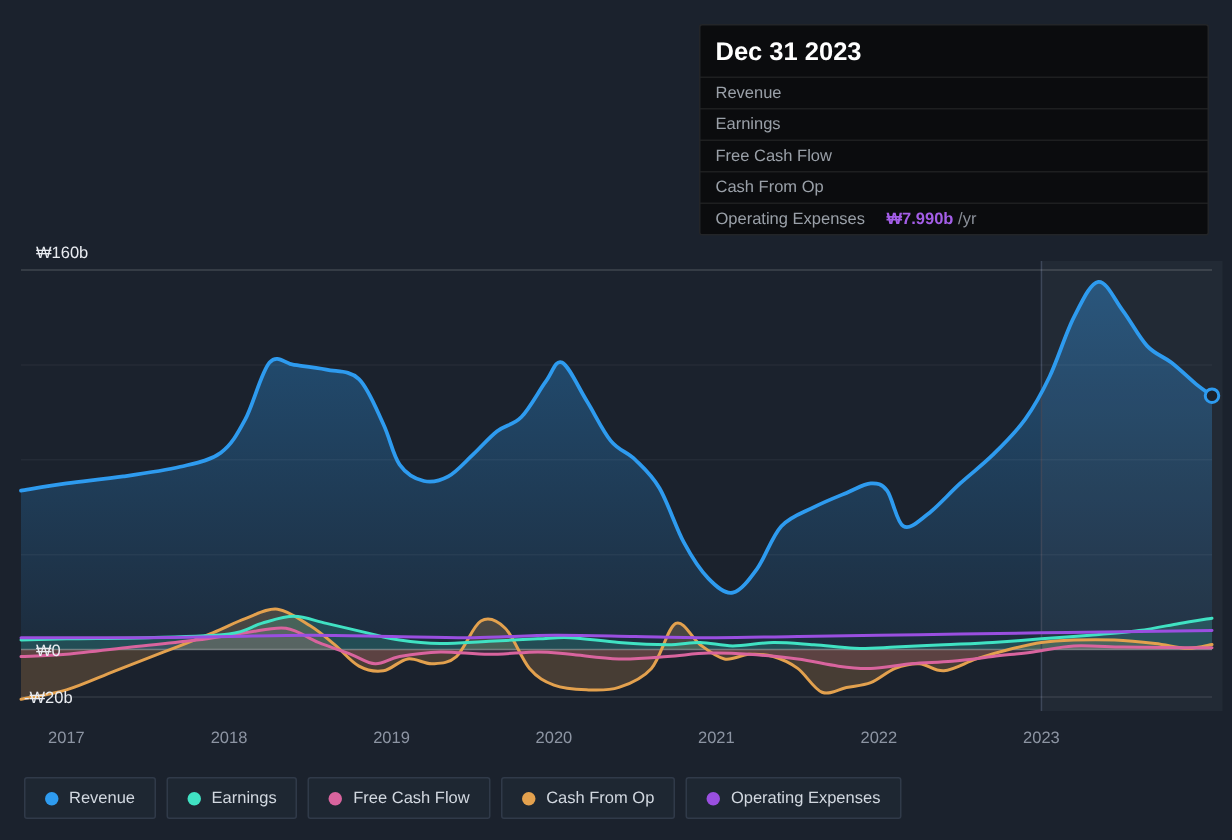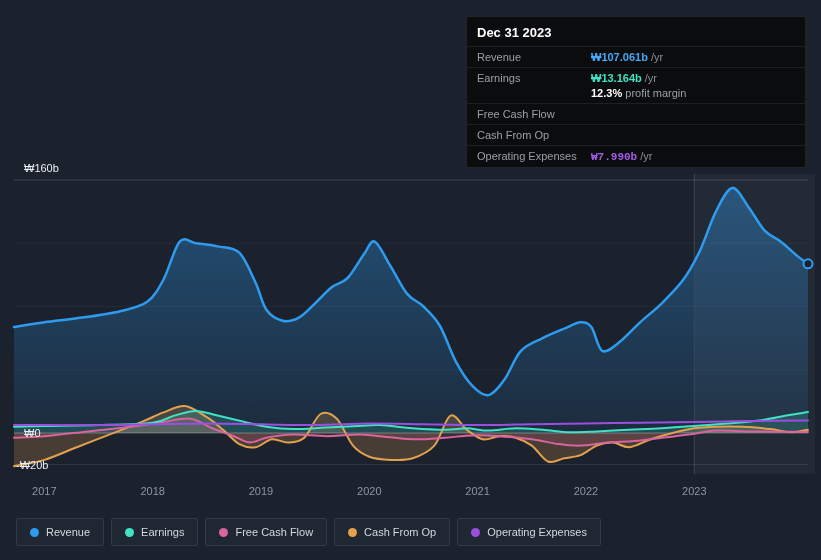--- a/index.html
+++ b/index.html
@@ -8,21 +8,21 @@
     background:#1b222d;
     font-family:"Liberation Sans","DejaVu Sans",sans-serif;
   }
   #chart-wrap{position:absolute;left:0;top:0;width:691px;height:505px;}
   #chart-svg text{font-family:"Liberation Sans","DejaVu Sans",sans-serif;}
   #tooltip{
     position:absolute;left:466px;top:16px;width:340px;box-sizing:border-box;
     background:#0b0c0e;border:1px solid #232528;border-radius:2px;
     font-size:11px;z-index:5;
   }
-  .tt-title{color:#ffffff;font-weight:700;font-size:13px;padding:8px 10px 6px;}
+  .tt-title{color:#ffffff;font-weight:700;font-size:17px;padding:8px 10px 6px;}
   .tt-row{display:flex;padding:4px 10px;border-top:1px solid rgba(255,255,255,0.08);}
   .tt-label{width:114px;flex:none;color:#9aa0a8;}
   .tt-valwrap{flex:1;}
   .tt-val{font-weight:700;}
   .tt-unit{color:#8a8f98;font-weight:400;}
   .tt-extra{color:#9aa0a8;padding-top:3px;}
   .tt-extra b{color:#ffffff;}
   #legend{position:absolute;left:16px;top:518px;display:flex;gap:7px;z-index:4;}
   .chip{
     display:flex;align-items:center;gap:7px;height:26px;padding:0 13px;
@@ -71,35 +71,33 @@
       <text x="585.9" y="495" fill="#8d95a3" font-size="11" text-anchor="middle">2022</text>
       <text x="694.3" y="495" fill="#8d95a3" font-size="11" text-anchor="middle">2023</text>
     </svg>
 </div>
 
 <div id="tooltip">
   <div class="tt-title">Dec 31 2023</div>
   <div id="tt-rows">
       <div class="tt-row">
         <div class="tt-label">Revenue</div>
-        <div class="tt-valwrap"><span class="tt-val" style="color: rgb(70, 168, 244);">₩107.061b</span><span class="tt-unit"> /yr</span></div>
       </div>
       <div class="tt-row">
         <div class="tt-label">Earnings</div>
-        <div class="tt-valwrap"><span class="tt-val" style="color: rgb(64, 226, 195);">₩13.164b</span><span class="tt-unit"> /yr</span><div class="tt-extra"><b>12.3%</b> profit margin</div></div>
       </div>
       <div class="tt-row">
         <div class="tt-label">Free Cash Flow</div>
       </div>
       <div class="tt-row">
         <div class="tt-label">Cash From Op</div>
       </div>
       <div class="tt-row">
         <div class="tt-label">Operating Expenses</div>
-        <div class="tt-valwrap"><span class="tt-val" style="color: rgb(164, 94, 232); font-family: Liberation Mono, monospace;">₩7.990b</span><span class="tt-unit"> /yr</span></div>
+        <div class="tt-valwrap"><span class="tt-val" style="color: rgb(164, 94, 232);">₩7.990b</span><span class="tt-unit"> /yr</span></div>
       </div>
     </div>
 </div>
 
 <div id="legend">
     <div class="chip">
       <span class="dot" style="background: rgb(46, 155, 239);"></span>
       <span>Revenue</span>
     </div>
     <div class="chip">

